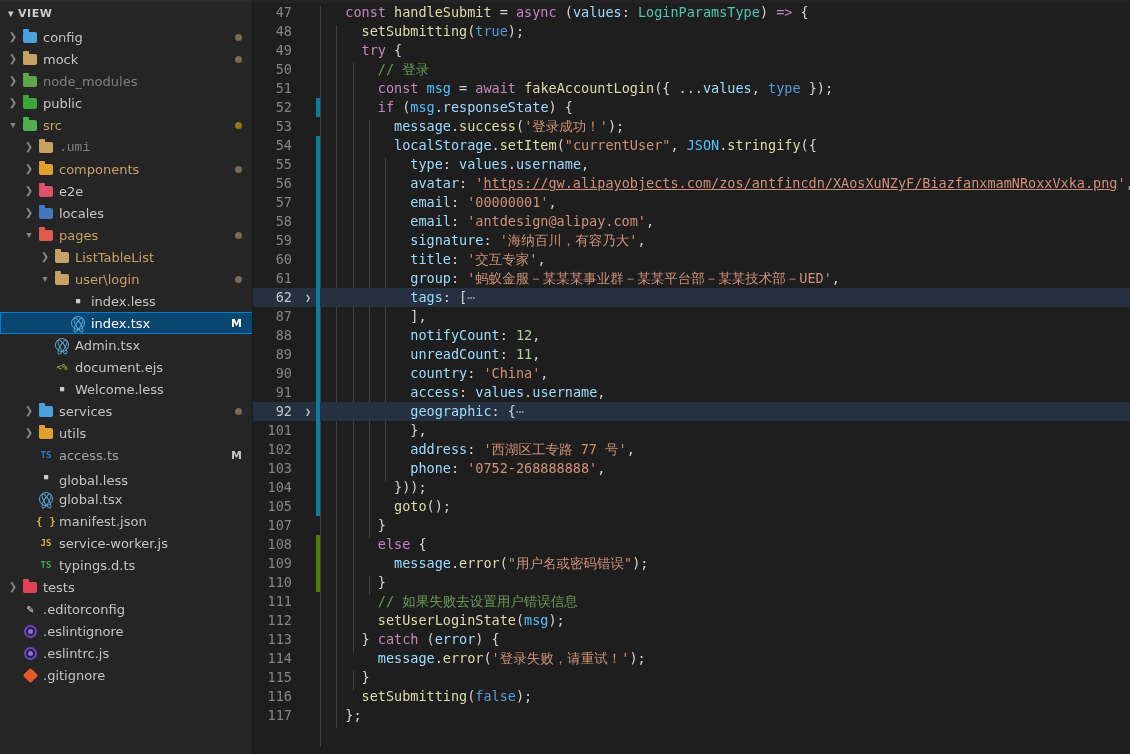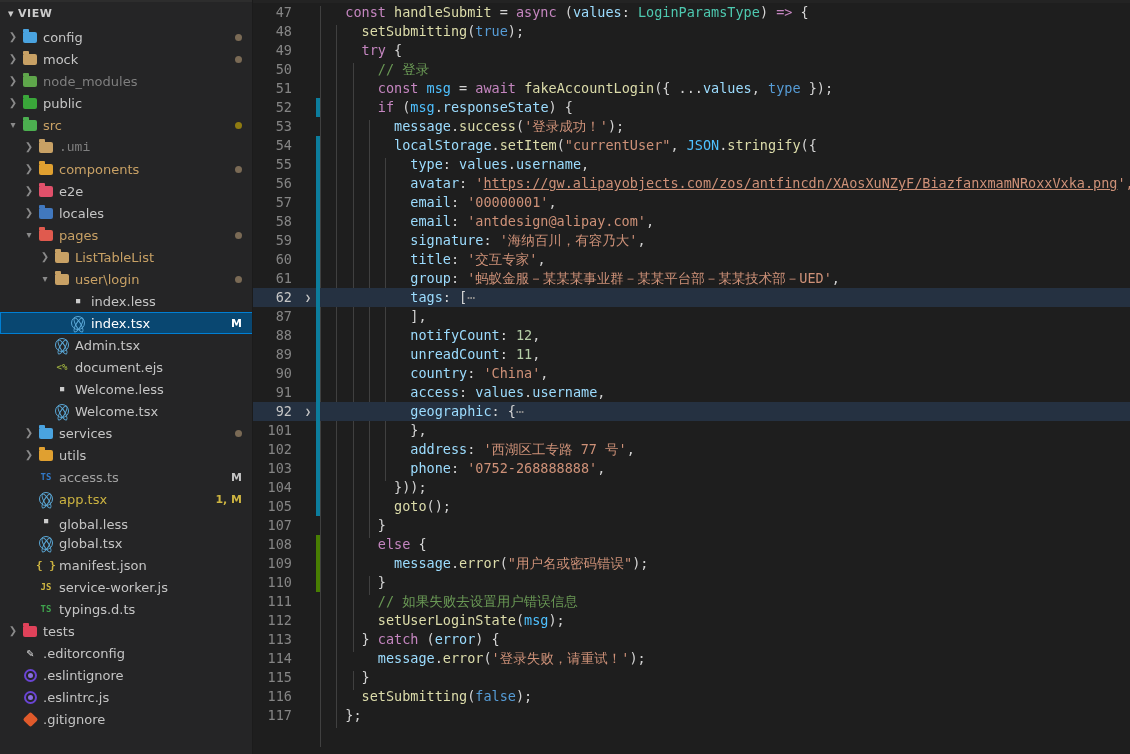--- a/index.html
+++ b/index.html
@@ -282,28 +282,20 @@
           <span class="ficon" style="color: rgb(154, 171, 62);">&lt;%</span>
           <span class="lbl" style="color: rgb(197, 197, 197);">document.ejs</span>
         </div>
         <div class="row">
           <span style="display: inline-block; width: 38px; min-width: 38px;"></span>
           <span class="twisty blank">&nbsp;</span>
           <span class="ficon" style="color: rgb(204, 204, 204); font-size: 7px;">■</span>
           <span class="lbl" style="color: rgb(197, 197, 197);">Welcome.less</span>
         </div>
         <div class="row">
-          <span style="display: inline-block; width: 38px; min-width: 38px;"></span>
-          <span class="twisty blank">&nbsp;</span>
-          <span class="ficon">
-            <span class="atom"></span>
-          </span>
-          <span class="lbl" style="color: rgb(197, 197, 197);">Welcome.tsx</span>
-        </div>
-        <div class="row">
           <span style="display: inline-block; width: 22px; min-width: 22px;"></span>
           <span class="twisty">❯</span>
           <span class="ficon">
             <span class="folder-shape" style="background: rgb(74, 163, 223);"></span>
           </span>
           <span class="lbl" style="color: rgb(197, 197, 197);">services</span>
           <span class="dot"></span>
         </div>
         <div class="row">
           <span style="display: inline-block; width: 22px; min-width: 22px;"></span>
@@ -312,29 +304,20 @@
             <span class="folder-shape" style="background: rgb(224, 160, 48);"></span>
           </span>
           <span class="lbl" style="color: rgb(197, 197, 197);">utils</span>
         </div>
         <div class="row">
           <span style="display: inline-block; width: 22px; min-width: 22px;"></span>
           <span class="twisty blank">&nbsp;</span>
           <span class="ficon" style="color: rgb(49, 120, 198);">TS</span>
           <span class="lbl" style="color: #a3a3a3;">access.ts</span>
           <span class="badge" style="color: rgb(197, 197, 197);">M</span>
-        </div>
-        <div class="row">
-          <span style="display: inline-block; width: 22px; min-width: 22px;"></span>
-          <span class="twisty blank">&nbsp;</span>
-          <span class="ficon">
-            <span class="atom"></span>
-          </span>
-          <span class="lbl" style="color: rgb(205, 180, 65);">app.tsx</span>
-          <span class="badge" style="color: rgb(205, 180, 65);">1, M</span>
         </div>
         <div class="row">
           <span style="display: inline-block; width: 22px; min-width: 22px;"></span>
           <span class="twisty blank">&nbsp;</span>
           <span class="ficon" style="color: rgb(204, 204, 204); font-size: 7px;">■</span>
           <span class="lbl" style="color: rgb(197, 197, 197); margin-top: 6px;">global.less</span>
         </div>
         <div class="row">
           <span style="display: inline-block; width: 22px; min-width: 22px;"></span>
           <span class="twisty blank">&nbsp;</span>

